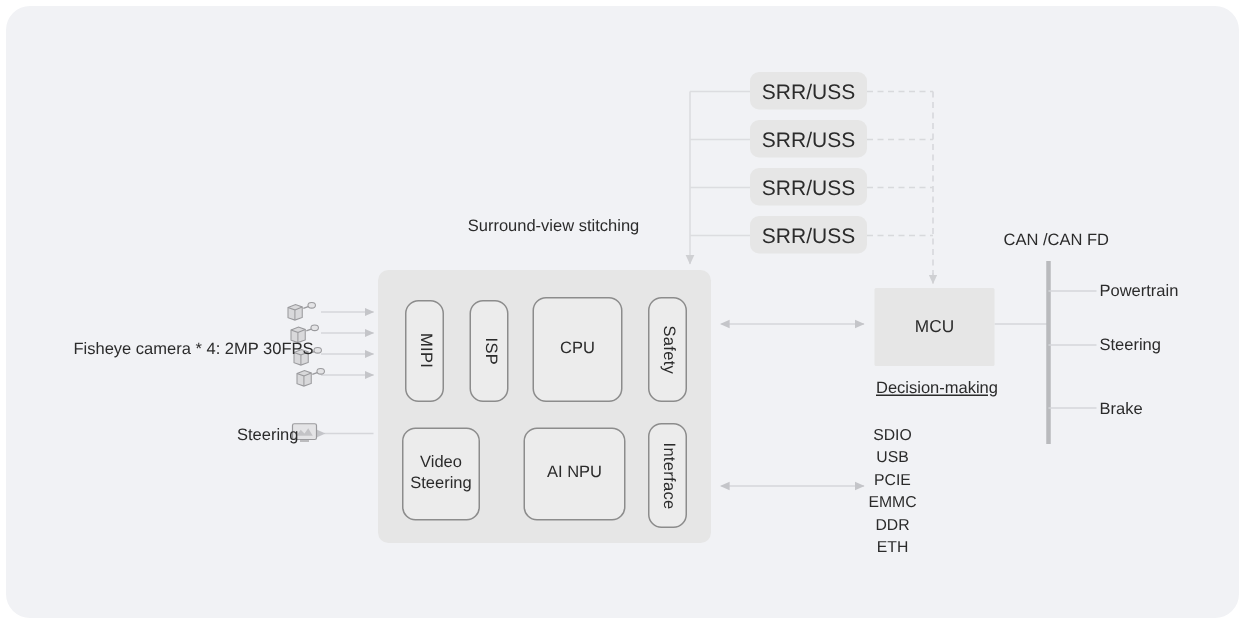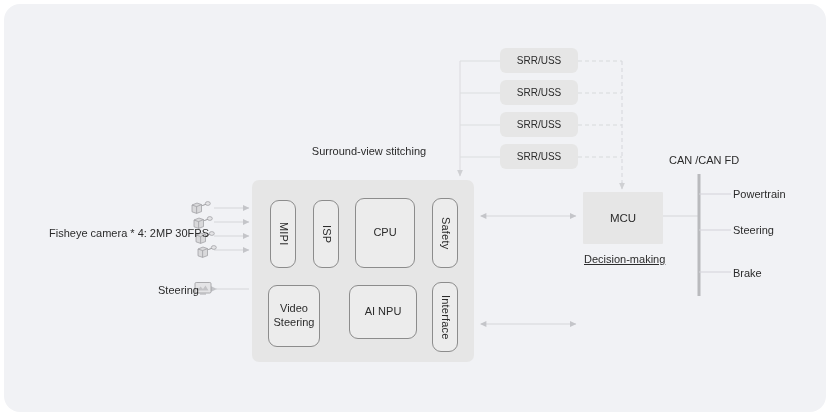--- a/index.html
+++ b/index.html
@@ -64,33 +64,33 @@
   .blk.vert span {
     writing-mode: vertical-rl;
     text-orientation: mixed;
     letter-spacing: 0.2px;
   }
   #blk-mipi      { left: 270px; top: 200px;  width: 26px; height: 68px; }
   #blk-isp       { left: 313px; top: 200px;  width: 26px; height: 68px; }
   #blk-cpu       { left: 355px; top: 198px;  width: 60px; height: 70px; }
   #blk-safety    { left: 432px; top: 198px;  width: 26px; height: 70px; }
   #blk-video     { left: 268px; top: 285px;  width: 52px; height: 62px; }
-  #blk-npu       { left: 349px; top: 285px;  width: 68px; height: 54px; }
+  #blk-npu       { left: 349px; top: 285px;  width: 68px; height: 62px; }
   #blk-interface { left: 432px; top: 282px;  width: 26px; height: 70px; }
 
   
   .srr {
     position: absolute;
     left: 500px;
     width: 78px;
     height: 25px;
     background: #e6e6e6;
     border-radius: 6px;
     color: #2b2b2b;
-    font-size: 10px;
+    font-size: 14px;
     display: flex;
     align-items: center;
     justify-content: center;
   }
 
   
   #mcu {
     position: absolute;
     left: 583px;
     top: 192px;
@@ -311,19 +311,27 @@
   </div>
 
   <div id="mcu">
     <span>MCU</span>
   </div>
   <div class="lbl" id="lbl-decision">Decision-making</div>
 
   <div class="lbl" id="lbl-fisheye">Fisheye camera * 4:  2MP 30FPS</div>
   <div class="lbl" id="lbl-display">Steering</div>
 
+  <div id="ifacelist">
+    <div>SDIO</div>
+    <div>USB</div>
+    <div>PCIE</div>
+    <div>EMMC</div>
+    <div>DDR</div>
+    <div>ETH</div>
+  </div>
 
   <div class="lbl" id="lbl-can">CAN /CAN FD</div>
   <div class="lbl" id="lbl-powertrain">Powertrain</div>
   <div class="lbl" id="lbl-steering">Steering</div>
   <div class="lbl" id="lbl-brake">Brake</div>
 
 </div>
 
 </body></html>

